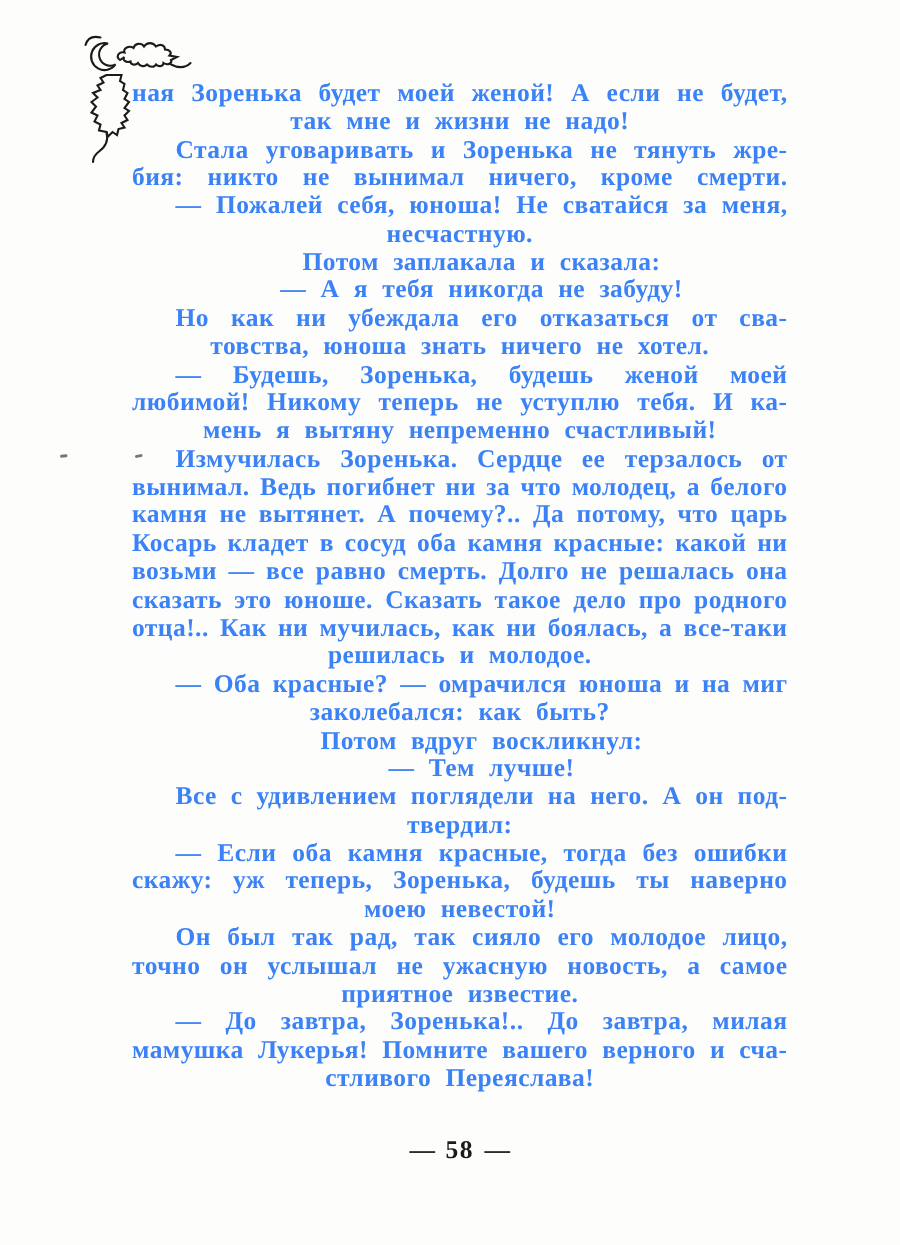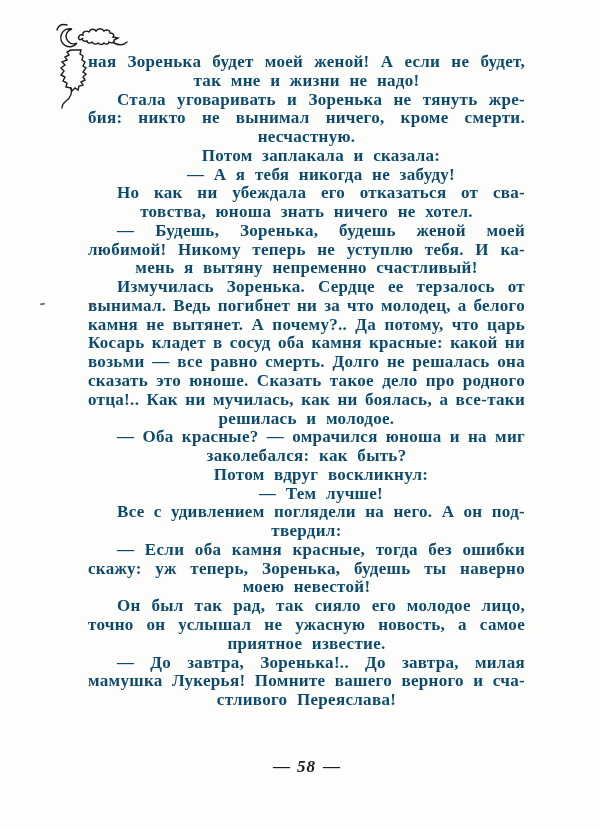--- a/index.html
+++ b/index.html
@@ -24,21 +24,21 @@
   }
   .illustration svg { display: block; width: 100%; height: 100%; }
   .textblock {
     position: absolute;
     left: 88px;
     top: 53px;
     width: 437px;
     font-size: 17px;
     font-weight: bold;
     letter-spacing: 0.3px;
-    color: #0c4a6e;
+    color: #3b82f6;
   }
   .line {
     height: 18.78px;
     line-height: 18.78px;
     white-space: normal;
     overflow: visible;
   }
   .line.just {
     text-align: justify;
     text-align-last: justify;
@@ -52,21 +52,21 @@
     position: absolute;
     left: 88px;
     top: 757px;
     width: 437px;
     text-align: center;
     font-size: 17px;
     font-weight: bold;
     color: #1b1b1b;
   }
   .pagenum .dash { letter-spacing: 0; padding: 0 7px; font-style: normal; }
-  .pagenum .num { font-style: italic; letter-spacing: 1px; text-align: right; }
+  .pagenum .num { letter-spacing: 1px; text-align: right; }
   .artifact {
     position: absolute;
     background: #4a4a4a;
     border-radius: 2px;
     opacity: 0.75;
   }
   .artifact.a1 { left: 40px; top: 303px; width: 5px; height: 2px; transform: rotate(-8deg); }
   .artifact.a2 { left: 90px; top: 303px; width: 5px; height: 2px; transform: rotate(-10deg); }
 </style>
 </head>
@@ -87,20 +87,21 @@
       <path d="M19 29 l-4 2 2 3 -4 2 2 3 -5 2 3 3 -4 3 3 3 -3 4 4 2 -2 4 4 2 -1 4 5 1 1 3 3 -3 3 2 1 -4 4 -1 -2 -3 4 -2 -2 -3 3 -3 -3 -2 3 -4 -3 -2 2 -4 -3 -2 1 -4 -3 -2 1 -4 Z" fill="#fdfdfc"></path>
       <path d="M19 67 q2 8 -5 13 q-4 3 -4 7"></path>
     </svg>
   </div>
 
   <div class="textblock">
       <div class="line just">ная Зоренька будет моей женой! А если не будет,</div>
       <div class="line">так мне и жизни не надо!</div>
       <div class="line indent just">Стала уговаривать и Зоренька не тянуть жре-</div>
       <div class="line just">бия: никто не вынимал ничего, кроме смерти.</div>
+      <div class="line indent just">— Пожалей себя, юноша! Не сватайся за меня,</div>
       <div class="line">несчастную.</div>
       <div class="line indent">Потом заплакала и сказала:</div>
       <div class="line indent">— А я тебя никогда не забуду!</div>
       <div class="line indent just">Но как ни убеждала его отказаться от сва-</div>
       <div class="line">товства, юноша знать ничего не хотел.</div>
       <div class="line indent just">— Будешь, Зоренька, будешь женой моей</div>
       <div class="line just">любимой! Никому теперь не уступлю тебя. И ка-</div>
       <div class="line">мень я вытяну непременно счастливый!</div>
       <div class="line indent just">Измучилась Зоренька. Сердце ее терзалось от</div>
       <div class="line just">вынимал. Ведь погибнет ни за что молодец, а белого</div>

